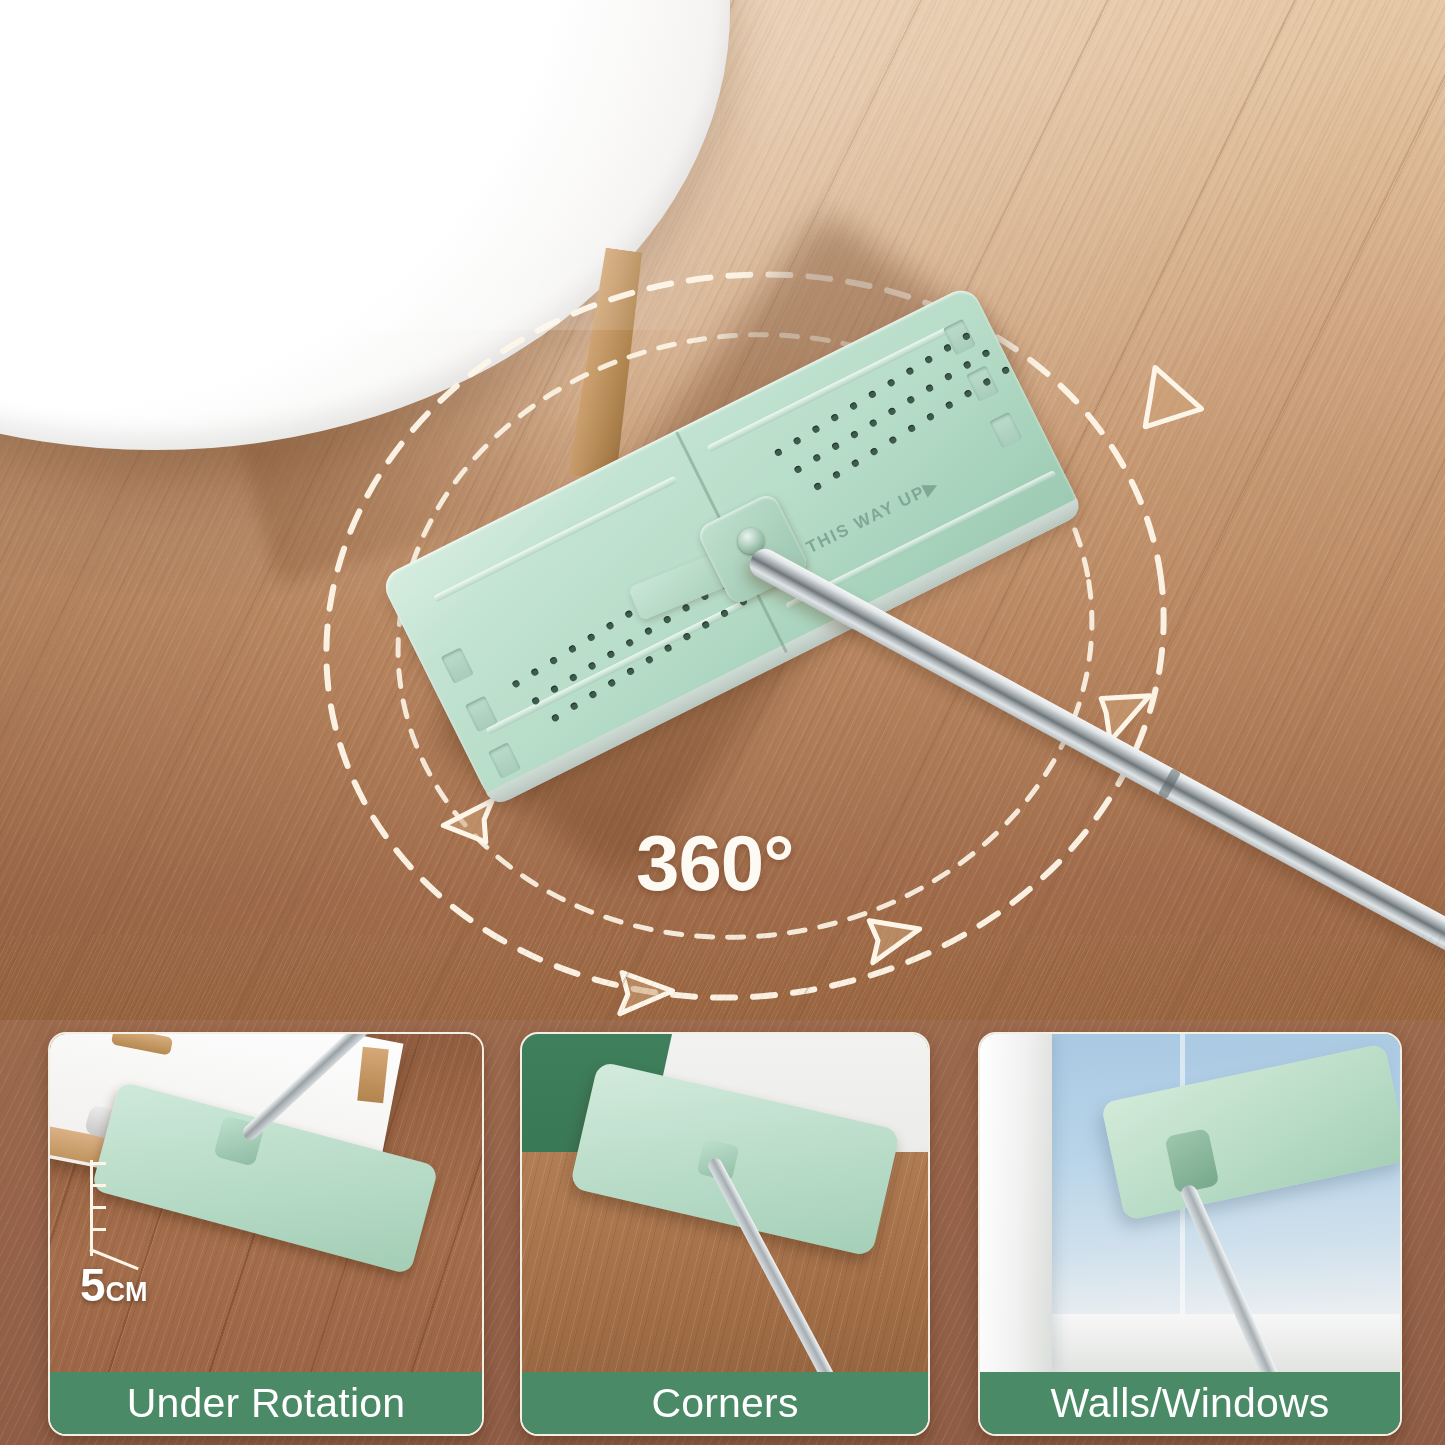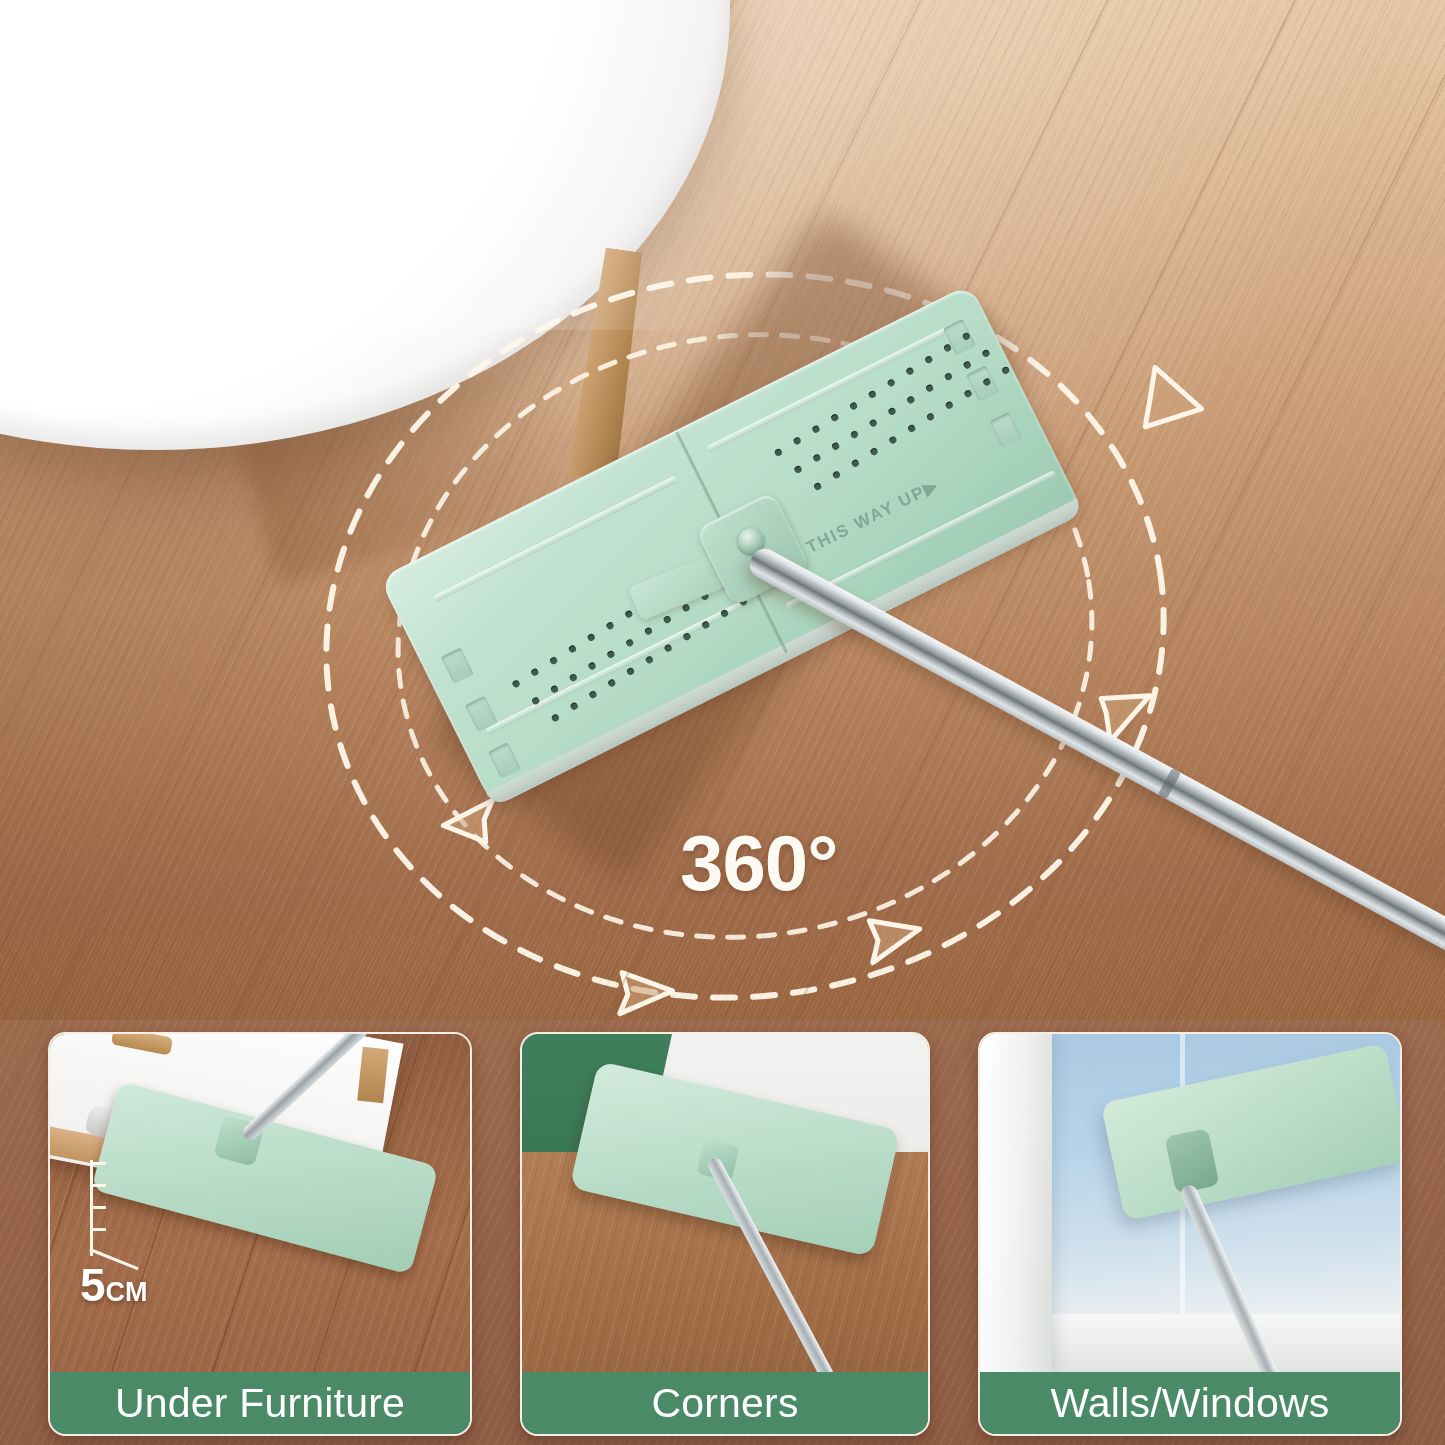--- a/index.html
+++ b/index.html
@@ -54,21 +54,21 @@
     background:linear-gradient(100deg, rgba(120,70,35,.30), rgba(120,70,35,0) 80%);
     transform:rotate(-16deg);filter:blur(9px);}
   .table-shadow{position:absolute;left:-200px;top:300px;width:820px;height:300px;border-radius:50%;
     background:radial-gradient(ellipse at center, rgba(110,62,30,.28), rgba(110,62,30,0) 68%);
     filter:blur(6px);}
 
   
   .rot-svg{position:absolute;left:0;top:0;width:1445px;height:1020px;overflow:visible;}
 
   
-  .deg-label{position:absolute;left:680px;top:824px;font-size:78px;font-weight:700;color:#fdfaf4;
+  .deg-label{position:absolute;left:636px;top:824px;font-size:78px;font-weight:700;color:#fdfaf4;
     letter-spacing:-1px;line-height:1;text-shadow:0 2px 7px rgba(80,40,15,.38);}
 
   
   .mop{position:absolute;left:380px;top:270px;width:720px;height:560px;}
   .plate{position:absolute;left:0;top:0;width:700px;height:545px;
     transform:rotate(-26.5deg);transform-origin:center;}
   .plate-shadow{position:absolute;left:14px;top:150px;width:660px;height:250px;border-radius:22px;
     background:rgba(100,55,25,.34);filter:blur(16px);transform:rotate(-26.5deg);}
   .plate-body{position:absolute;left:20px;top:148px;width:660px;height:250px;border-radius:20px;
     background:linear-gradient(162deg,#d6eddf 0%,#c3e3d2 22%,#b6dcc7 55%,#a7d2bb 80%,#9cc9b1 100%);
@@ -110,21 +110,21 @@
     background:linear-gradient(179deg,#9c6a4d 0%,#96634a 45%,#8e5c44 100%);}
   .thumb-bg .grain{opacity:.9;}
 
   .card{position:absolute;top:12px;height:400px;border-radius:18px;overflow:hidden;
     border:2px solid #f4efe4;box-shadow:0 6px 14px rgba(60,30,12,.35);}
   .card-scene{position:absolute;left:0;top:0;right:0;bottom:62px;overflow:hidden;background:#d9c8b4;}
   .card-label{position:absolute;left:0;right:0;bottom:0;height:62px;background:#4a8a67;
     display:flex;align-items:center;justify-content:center;}
   .card-label span{color:#fff;font-size:41px;line-height:1;letter-spacing:.2px;}
 
-  #card1{left:48px;width:420px;}
+  #card1{left:48px;width:420px;padding-left:12px;}
   #card2{left:520px;width:406px;}
   #card3{left:978px;width:420px;}
 
   
   .c1-floor{position:absolute;inset:0;
     background:linear-gradient(176deg,#8e5b3f 0%,#9a6545 30%,#a46e4c 62%,#9b6546 100%);}
   .c1-grain{position:absolute;inset:-25%;
     background:repeating-linear-gradient(108deg,
       rgba(255,255,255,.09) 0 1px, rgba(0,0,0,0) 1px 4px,
       rgba(80,40,18,.10) 4px 5px, rgba(0,0,0,0) 5px 10px);}
@@ -373,21 +373,21 @@
           <div class="ruler-t" style="top:24px;"></div>
           <div class="ruler-t" style="top:46px;"></div>
           <div class="ruler-t" style="top:68px;"></div>
           <div class="ruler-d"></div>
         </div>
         <div class="cm-label">
           <span>5</span><i>CM</i>
         </div>
       </div>
       <div class="card-label">
-        <span>Under Furniture</span>
+        <span>Under Rotation</span>
       </div>
     </div>
 
     <div class="card" id="card3">
       <div class="card-scene">
         <div class="c3-sky"></div>
         <div class="c3-mullion"></div>
         <div class="c3-sill"></div>
         <div class="c3-frame"></div>
         <div class="c3-mop"></div>

